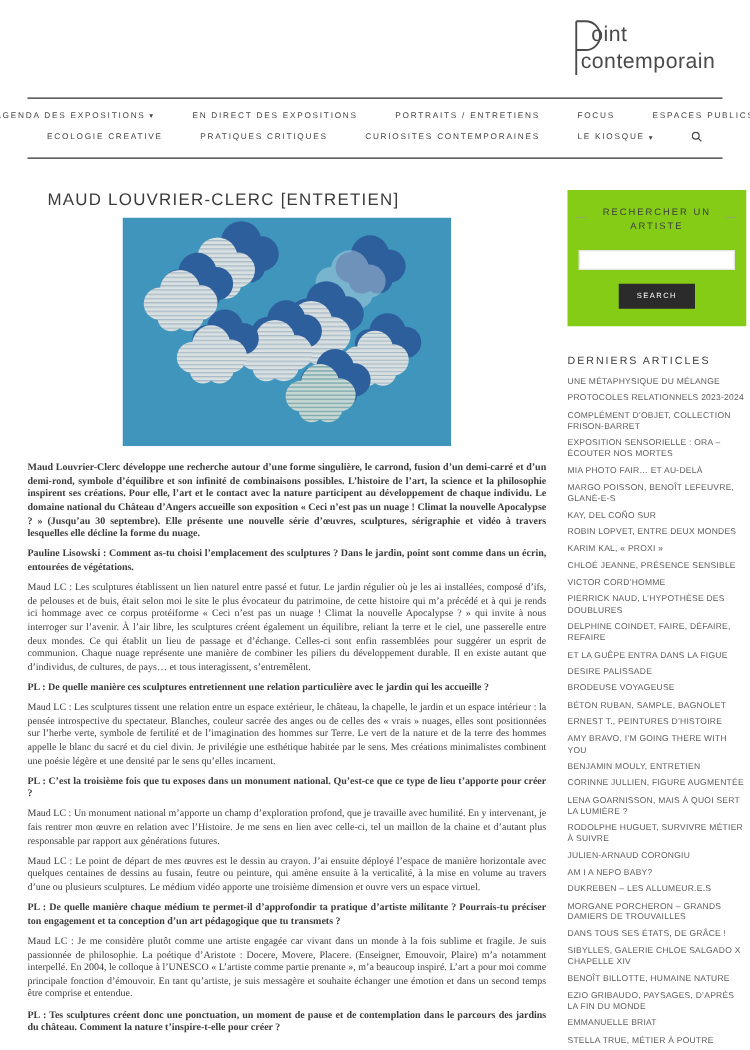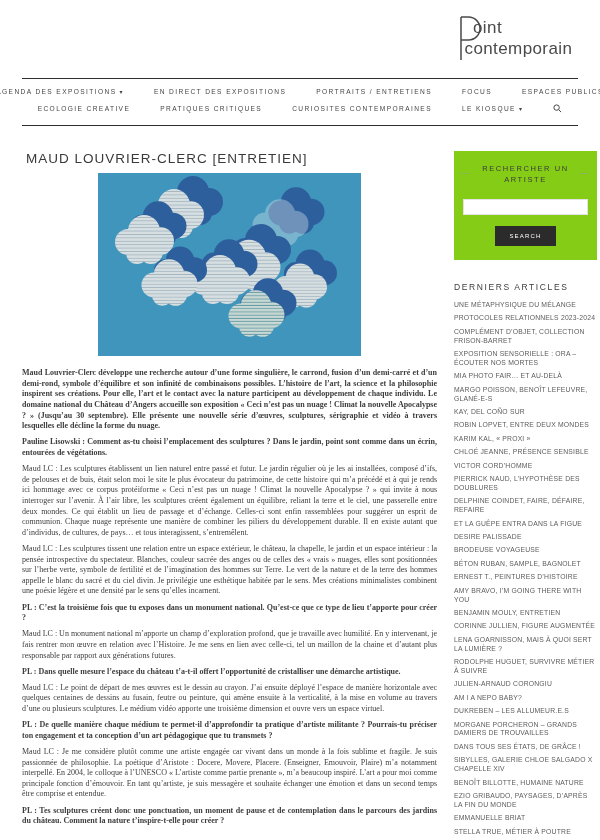--- a/index.html
+++ b/index.html
@@ -23,21 +23,21 @@
     text-transform:uppercase;white-space:nowrap;display:inline-flex;align-items:center;gap:3px;
     cursor:pointer;
   }
   .caret{font-size:6px;color:#454545;}
   .nav-search{display:inline-flex;align-items:center;cursor:pointer;}
   
   .content{display:flex;gap:17px;margin-top:25px;}
   .main{width:415px;flex:0 0 415px;}
   .page-title{
     font-size:13.5px;font-weight:500;letter-spacing:1px;color:#3a3a3a;
-    margin:0 4px 7px;text-transform:uppercase;
+    margin:0 16px 7px;text-transform:uppercase;
   }
   .figure{width:263px;margin:0 auto 12px;}
   .artwork{display:block;width:263px;height:183px;}
   .article-body p{
     font-family:"Liberation Serif",serif;font-size:8px;line-height:1.33;
     color:#3d3d3d;margin:0 0 5.5px;text-align:justify;
   }
   .article-body p.q{font-weight:bold;}
   
   .sidebar{width:143px;flex:0 0 143px;}
@@ -183,28 +183,28 @@
       </figure>
 
       <div class="article-body">
 
           <p class="q">Maud Louvrier-Clerc développe une recherche autour d’une forme singulière, le carrond, fusion d’un demi-carré et d’un demi-rond, symbole d’équilibre et son infinité de combinaisons possibles. L’histoire de l’art, la science et la philosophie inspirent ses créations. Pour elle, l’art et le contact avec la nature participent au développement de chaque individu. Le domaine national du Château d’Angers accueille son exposition « Ceci n’est pas un nuage ! Climat la nouvelle Apocalypse ? » (Jusqu’au 30 septembre). Elle présente une nouvelle série d’œuvres, sculptures, sérigraphie et vidéo à travers lesquelles elle décline la forme du nuage.</p>
 
           <p class="q">Pauline Lisowski : Comment as-tu choisi l’emplacement des sculptures ? Dans le jardin, point sont comme dans un écrin, entourées de végétations.</p>
 
           <p>Maud LC : Les sculptures établissent un lien naturel entre passé et futur. Le jardin régulier où je les ai installées, composé d’ifs, de pelouses et de buis, était selon moi le site le plus évocateur du patrimoine, de cette histoire qui m’a précédé et à qui je rends ici hommage avec ce corpus protéiforme « Ceci n’est pas un nuage ! Climat la nouvelle Apocalypse ? » qui invite à nous interroger sur l’avenir. À l’air libre, les sculptures créent également un équilibre, reliant la terre et le ciel, une passerelle entre deux mondes. Ce qui établit un lieu de passage et d’échange. Celles-ci sont enfin rassemblées pour suggérer un esprit de communion. Chaque nuage représente une manière de combiner les piliers du développement durable. Il en existe autant que d’individus, de cultures, de pays… et tous interagissent, s’entremêlent.</p>
 
+          <p class="q">PL : De quelle manière ces sculptures entretiennent une relation particulière avec le jardin qui les accueille ?</p>
 
           <p>Maud LC : Les sculptures tissent une relation entre un espace extérieur, le château, la chapelle, le jardin et un espace intérieur : la pensée introspective du spectateur. Blanches, couleur sacrée des anges ou de celles des « vrais » nuages, elles sont positionnées sur l’herbe verte, symbole de fertilité et de l’imagination des hommes sur Terre. Le vert de la nature et de la terre des hommes appelle le blanc du sacré et du ciel divin. Je privilégie une esthétique habitée par le sens. Mes créations minimalistes combinent une poésie légère et une densité par le sens qu’elles incarnent.</p>
 
           <p class="q">PL : C’est la troisième fois que tu exposes dans un monument national. Qu’est-ce que ce type de lieu t’apporte pour créer ?</p>
 
           <p>Maud LC : Un monument national m’apporte un champ d’exploration profond, que je travaille avec humilité. En y intervenant, je fais rentrer mon œuvre en relation avec l’Histoire. Je me sens en lien avec celle-ci, tel un maillon de la chaine et d’autant plus responsable par rapport aux générations futures.</p>
 
-          <p class="q">PL : Dans quelle mesure l’espace du château t’a-t-il offert l’opportunité de cristalliser une démarche artistique.</p>
 
           <p>Maud LC : Le point de départ de mes œuvres est le dessin au crayon. J’ai ensuite déployé l’espace de manière horizontale avec quelques centaines de dessins au fusain, feutre ou peinture, qui amène ensuite à la verticalité, à la mise en volume au travers d’une ou plusieurs sculptures. Le médium vidéo apporte une troisième dimension et ouvre vers un espace virtuel.</p>
 
           <p class="q">PL : De quelle manière chaque médium te permet-il d’approfondir ta pratique d’artiste militante ? Pourrais-tu préciser ton engagement et ta conception d’un art pédagogique que tu transmets ?</p>
 
           <p>Maud LC : Je me considère plutôt comme une artiste engagée car vivant dans un monde à la fois sublime et fragile. Je suis passionnée de philosophie. La poétique d’Aristote : Docere, Movere, Placere. (Enseigner, Emouvoir, Plaire) m’a notamment interpellé. En 2004, le colloque à l’UNESCO « L’artiste comme partie prenante », m’a beaucoup inspiré. L’art a pour moi comme principale fonction d’émouvoir. En tant qu’artiste, je suis messagère et souhaite échanger une émotion et dans un second temps être comprise et entendue.</p>
 
           <p class="q">PL : Tes sculptures créent donc une ponctuation, un moment de pause et de contemplation dans le parcours des jardins du château. Comment la nature t’inspire-t-elle pour créer ?</p>
         </div>
     </main>

